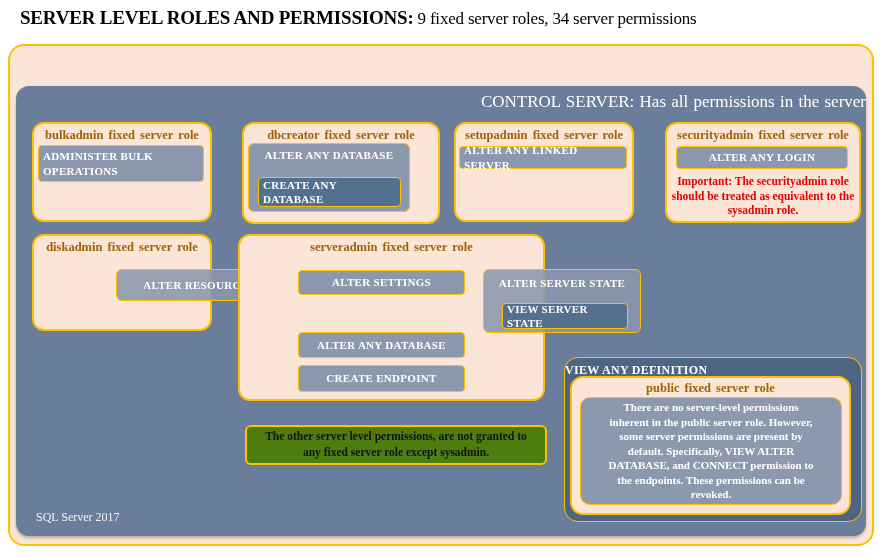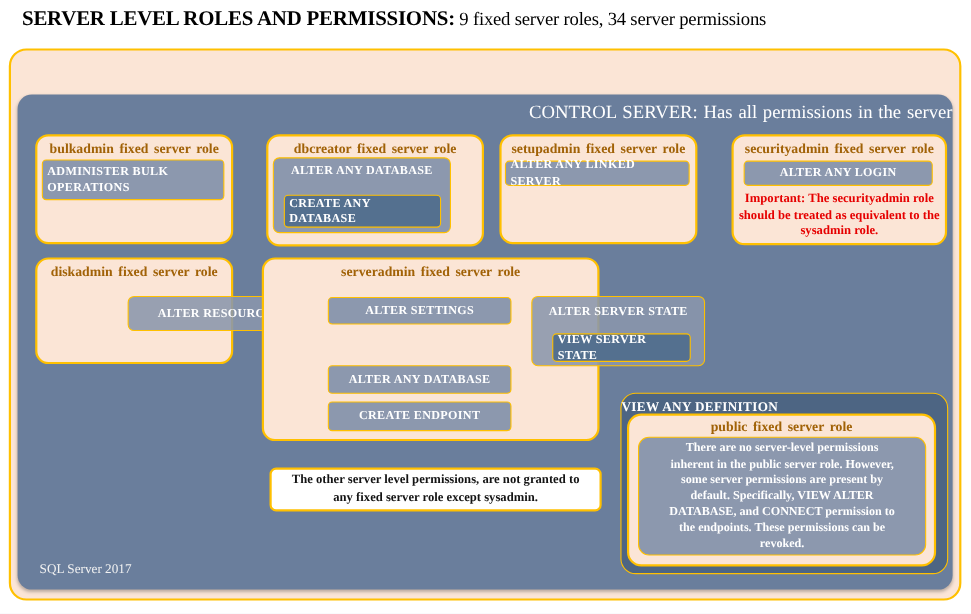--- a/index.html
+++ b/index.html
@@ -48,21 +48,21 @@
   }
   .perm-float { background:rgba(138,150,172,0.88); border-radius:6px; }
   .perm-dark  { background:#54708F; }
 
   .warning-text {
     color:#E60000; font-weight:bold; font-size:11.5px; text-align:center;
     line-height:1.28;
   }
 
   .note-box {
-    background:#ffffff; border:2px solid #FFC000; border-radius:6px;
+    background:#4d7c0f; border:2px solid #FFC000; border-radius:6px;
     display:flex; align-items:center; justify-content:center; text-align:center;
     font-size:11.5px; font-weight:bold; color:#141414; line-height:1.35;
     padding:3px 10px;
   }
 
   .vad-box {
     background:#4D6583; border:1.5px solid #FFC000; border-radius:14px;
   }
   .vad-label {
     left:0; top:5px; width:100%; 

